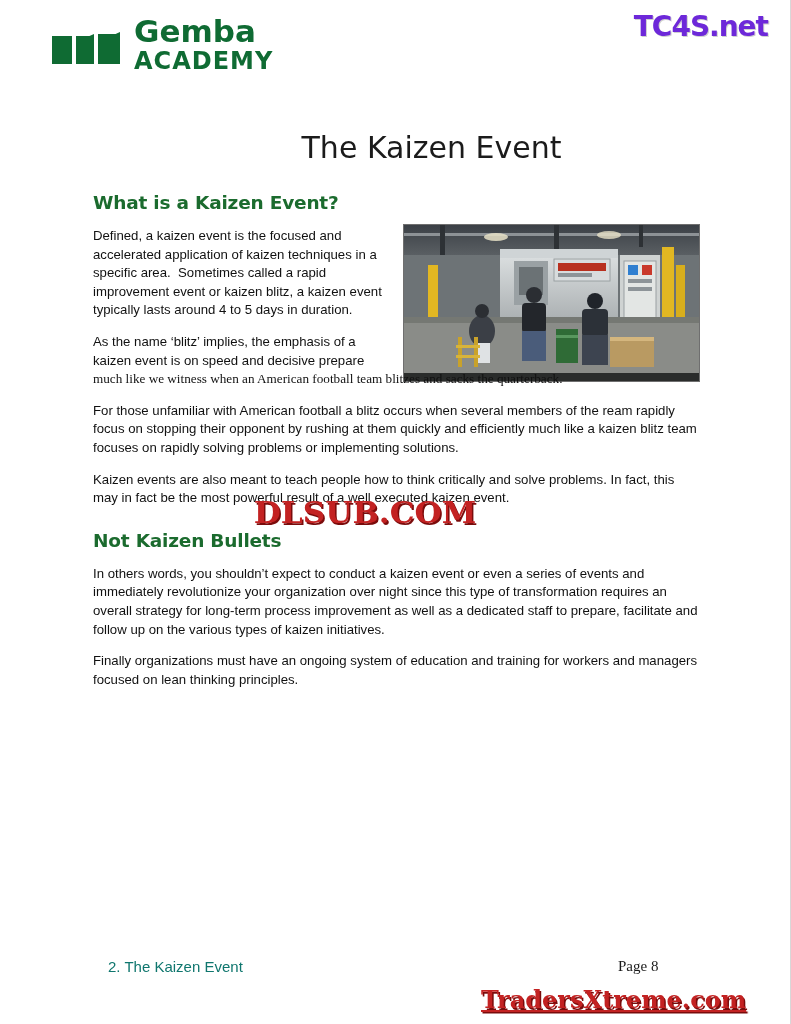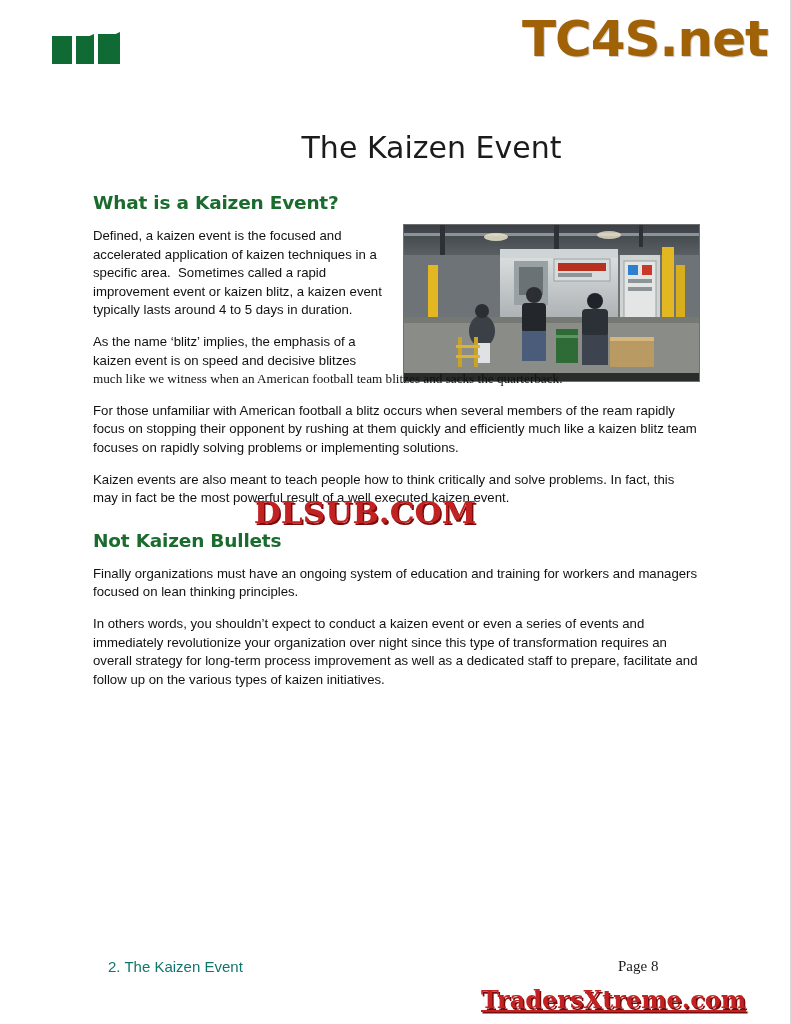--- a/index.html
+++ b/index.html
@@ -64,22 +64,22 @@
     display: block;
     margin-top: 2px;
   }
 
   .tc4s {
     position: absolute;
     right: 22px;
     top: 10px;
     font-family: "DejaVu Sans", sans-serif;
     font-weight: bold;
-    font-size: 50px;
-    color: #a16207;
+    font-size: 28px;
+    color: #6d28d9;
     text-shadow: 1px 1px 0 #cfcfcf;
     letter-spacing: -1px;
   }
 
   
   .doc-title {
     position: absolute;
     left: 0;
     top: 130px;
     width: 791px;
@@ -192,20 +192,24 @@
       <svg width="72" height="42" viewBox="0 0 72 42" xmlns="http://www.w3.org/2000/svg">
         <rect x="0" y="14" width="20" height="28" fill="#0f6b33"></rect>
         <polygon points="24,4 42,4 42,42 24,42" fill="#0f6b33"></polygon>
         <polygon points="24,4 42,4 42,12 24,20" fill="#ffffff"></polygon>
         <rect x="24" y="14" width="18" height="28" fill="#0f6b33"></rect>
         <polygon points="46,0 68,0 68,42 46,42" fill="#0f6b33"></polygon>
         <polygon points="46,0 68,0 68,10 46,20" fill="#ffffff"></polygon>
         <rect x="46" y="12" width="22" height="30" fill="#0f6b33"></rect>
       </svg>
     </span>
+    <span class="logo-text">
+      <span class="logo-gemba">Gemba</span>
+      <span class="logo-academy">ACADEMY</span>
+    </span>
   </div>
 
   <div class="tc4s">TC4S.net</div>
 
   <div class="doc-title">The Kaizen Event</div>
 
   <div class="photo">
     <svg width="295" height="156" viewBox="0 0 295 156" xmlns="http://www.w3.org/2000/svg">
       <defs>
         <linearGradient id="ceil" x1="0" y1="0" x2="0" y2="1">
@@ -276,32 +280,32 @@
       <rect x="0" y="148" width="295" height="8" fill="#2a2c2b"></rect>
     </svg>
   </div>
 
   <div class="content">
 
     <h2 class="section">What is a Kaizen Event?</h2>
 
     <p class="para narrow">Defined, a <b>kaizen event</b> is the focused and accelerated application of kaizen techniques in a specific area.&nbsp; Sometimes called a rapid improvement event or kaizen blitz, a kaizen event typically lasts around 4 to 5 days in duration.</p>
 
-    <p class="para semi">As the name ‘blitz’ implies, the emphasis of a kaizen event is on speed and decisive blitzes</p>
+    <p class="para semi">As the name ‘blitz’ implies, the emphasis of a kaizen event is on speed and decisive prepare</p>
 
     <p class="para" style="margin-top:-13px;font-family:Liberation Serif, serif;">much like we witness when an American football team blitzes and sacks the quarterback.</p>
 
     <p class="para">For those unfamiliar with American football a blitz occurs when several members of the ream rapidly focus on stopping their opponent by rushing at them quickly and efficiently much like a kaizen blitz team focuses on rapidly solving problems or implementing solutions.</p>
 
     <p class="para">Kaizen events are also meant to teach people how to think critically and solve problems.  In fact, this may in fact be the most powerful result of a well executed kaizen event.</p>
 
     <h2 class="section second">Not Kaizen Bullets</h2>
 
+    <p class="para">In others words, you shouldn’t expect to conduct a kaizen event or even a series of events and immediately revolutionize your organization over night since this type of transformation requires an overall strategy for long-term process improvement as well as a dedicated staff to prepare, facilitate and follow up on the various types of kaizen initiatives.</p>
     <p class="para">Finally organizations must have an ongoing system of education and training for workers and managers focused on lean thinking principles.</p>
-    <p class="para">In others words, you shouldn’t expect to conduct a kaizen event or even a series of events and immediately revolutionize your organization over night since this type of transformation requires an overall strategy for long-term process improvement as well as a dedicated staff to prepare, facilitate and follow up on the various types of kaizen initiatives.</p>
   </div>
 
   <div class="wm-dlsub">DLSUB.COM</div>
   <div class="wm-traders">TradersXtreme.com</div>
 
   <div class="footer-left">2. The Kaizen Event</div>
   <div class="footer-right">Page 8</div>
 
 </div>
 

